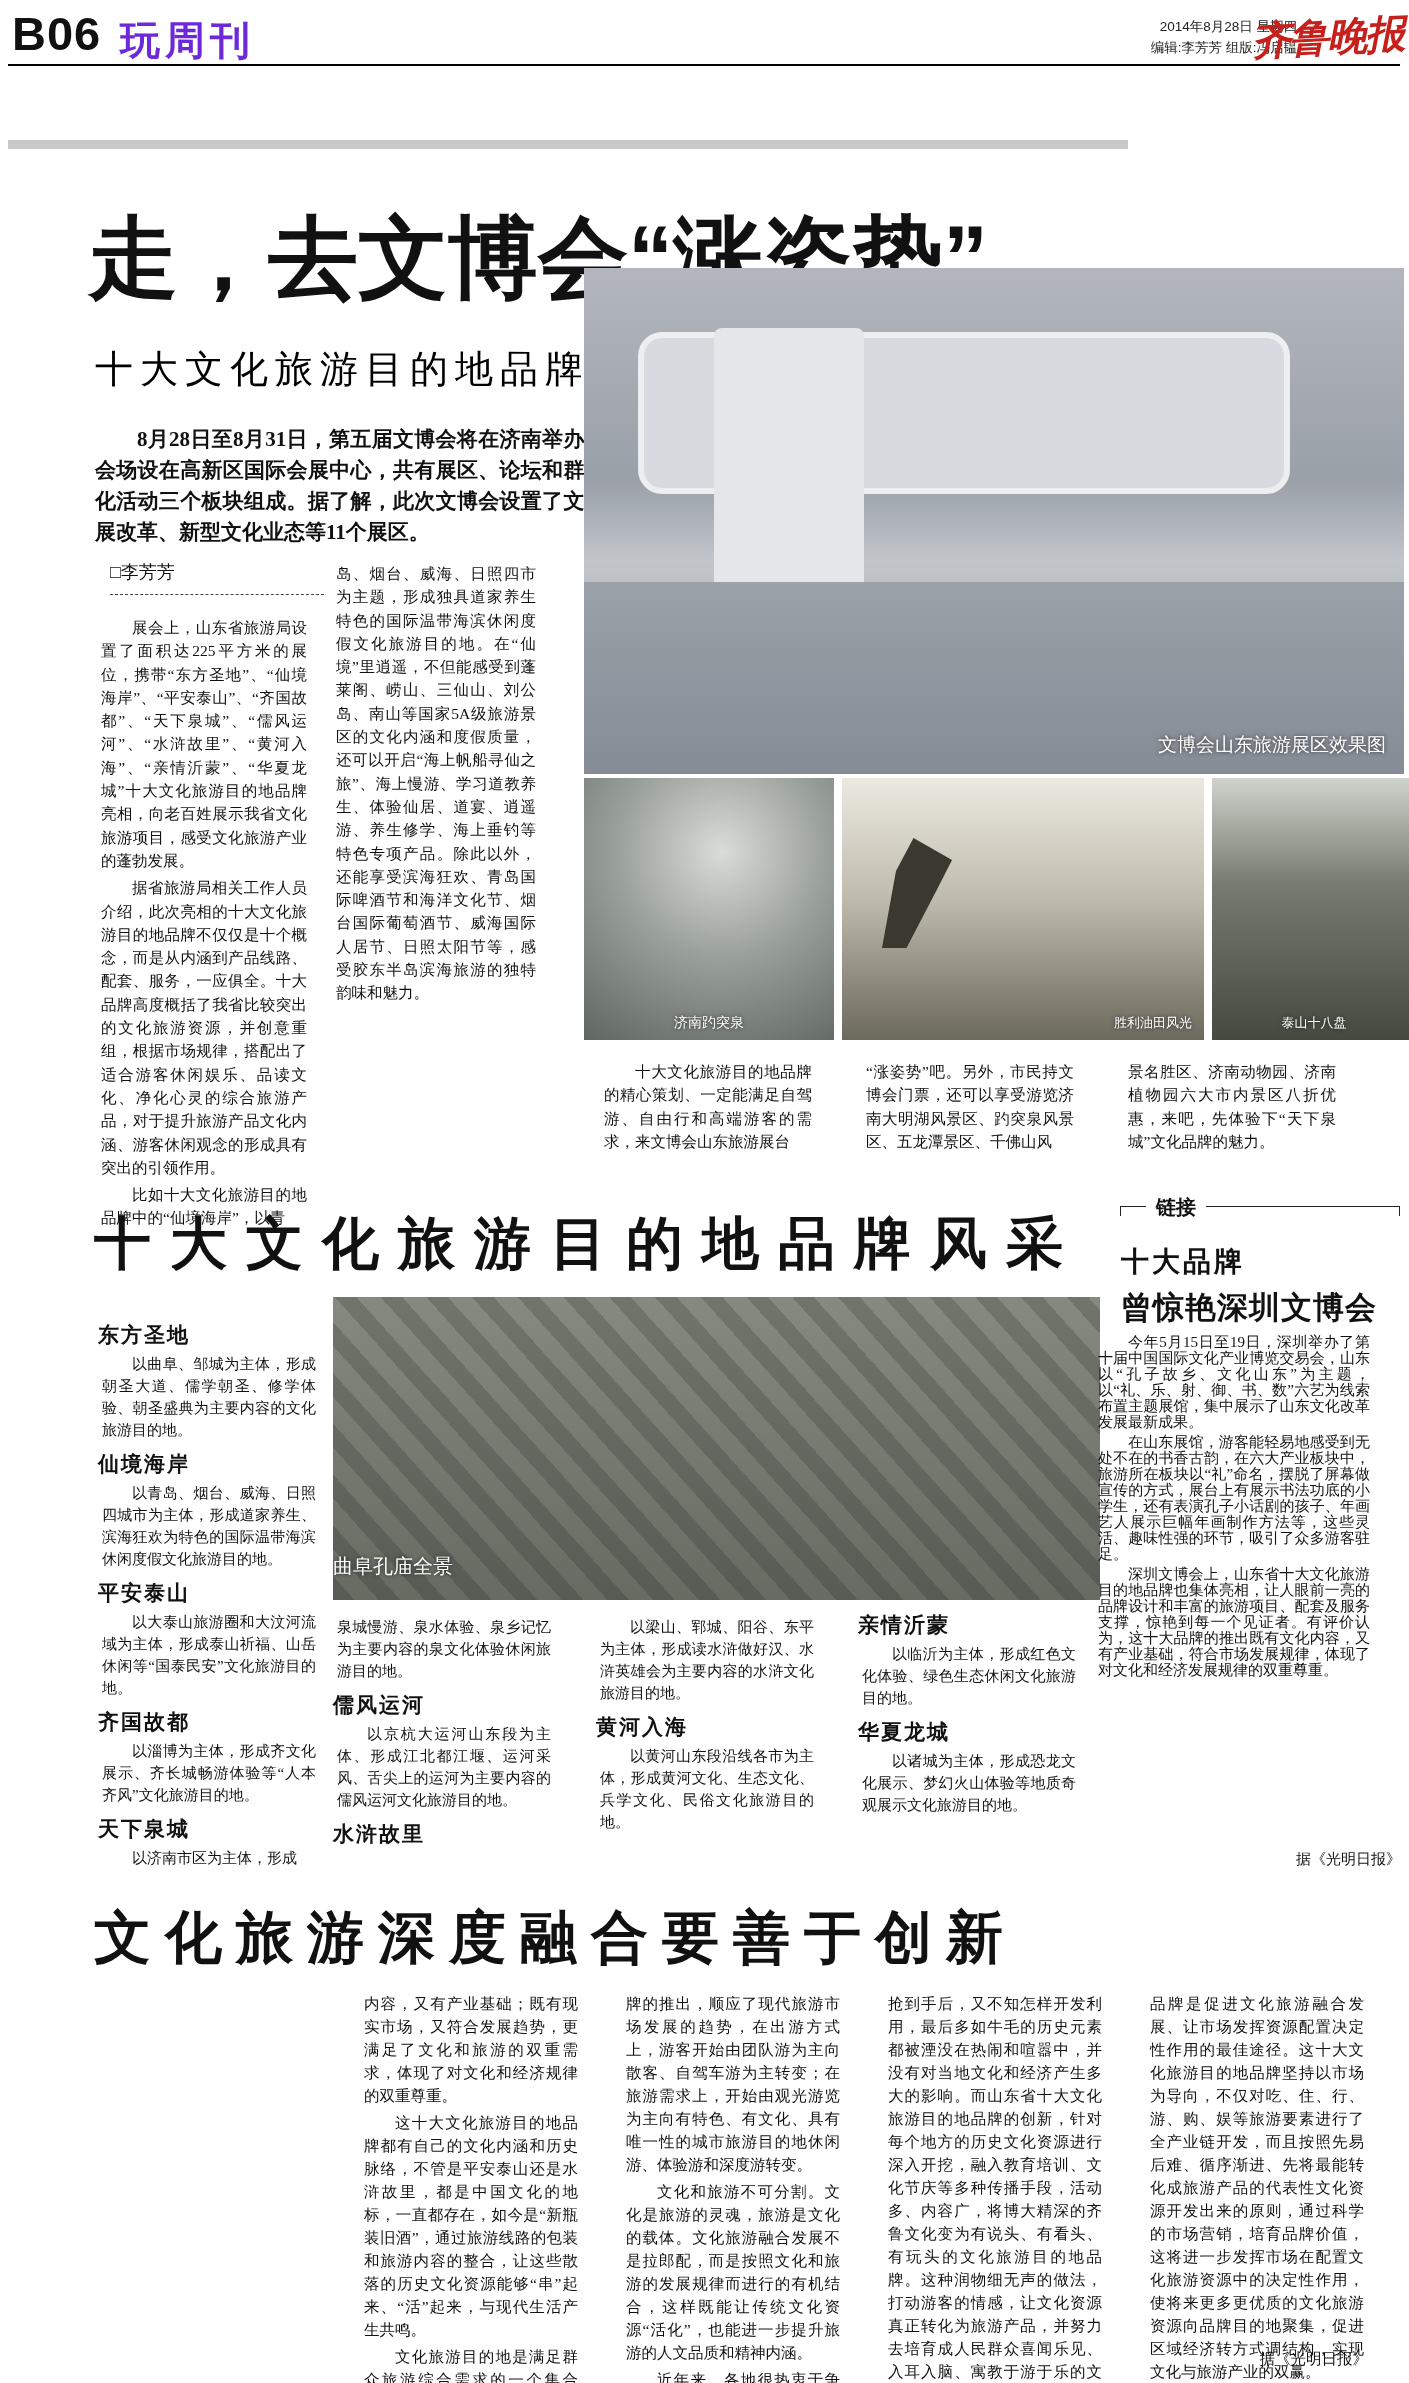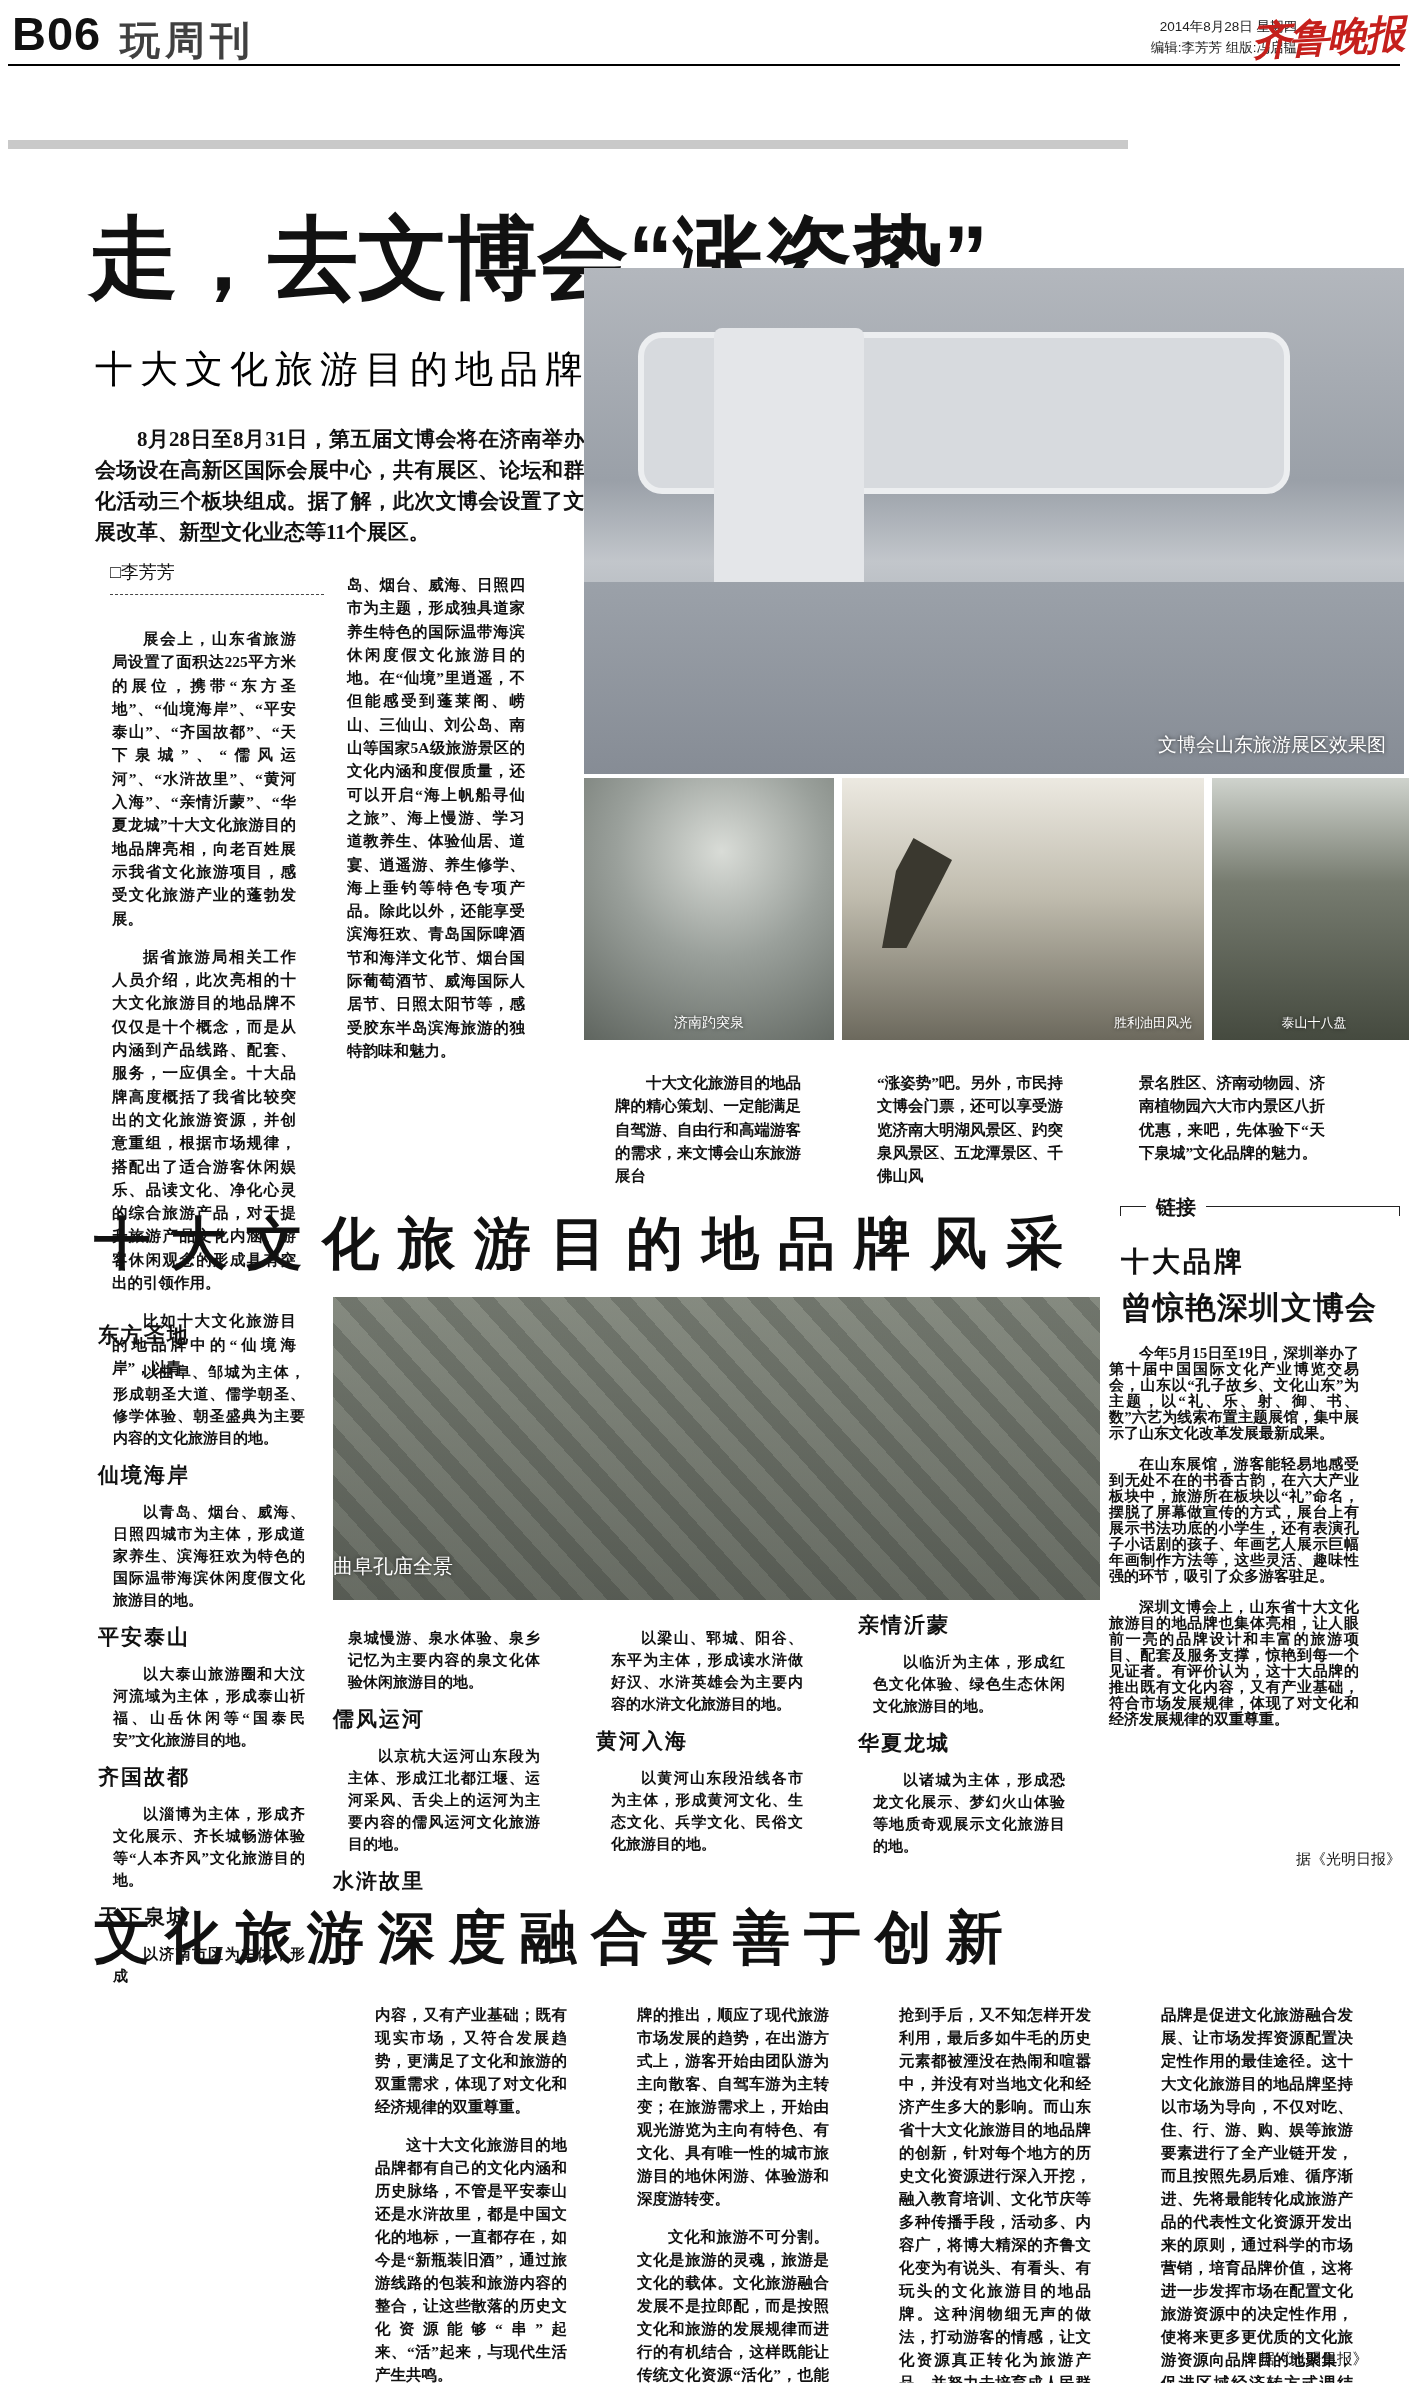--- a/index.html
+++ b/index.html
@@ -3,38 +3,38 @@
 <meta charset="utf-8">
 <style>
   html,body{margin:0;padding:0;background:#e9e9e9;}
   #page{position:relative;width:1409px;height:2383px;background:#ffffff;margin:0 auto;overflow:hidden;
         font-family:"Liberation Serif","DejaVu Serif",serif;color:#111;}
   .abs{position:absolute;}
   .sans{font-family:"Liberation Sans","DejaVu Sans",sans-serif;}
 
   
   .edition{left:12px;top:6px;font-size:47px;font-weight:900;letter-spacing:1px;}
-  .weekly{left:120px;top:13px;font-size:40px;font-weight:900;letter-spacing:5px;color:#404040;}
+  .weekly{left:120px;top:13px;font-size:40px;font-weight:900;letter-spacing:5px;color:#6d28d9;}
   .meta{right:112px;top:16px;text-align:right;font-size:13.5px;line-height:21px;color:#222;}
   .masthead{right:6px;top:10px;font-size:40px;font-weight:bold;color:#c5201c;
             font-style:italic;letter-spacing:-2px;transform:rotate(-3deg);}
   .toprule{left:8px;top:64px;width:1392px;border-top:2px solid #000;height:0;}
   .graybar{left:8px;top:140px;width:1120px;height:9px;background:#c9c9c9;}
 
   
   .headline{left:88px;top:198px;font-size:90px;font-weight:900;white-space:nowrap;letter-spacing:0px;}
   .subhead-line{left:95px;top:344px;font-size:38px;letter-spacing:7px;color:#000;}
   .intro{left:95px;top:424px;width:532px;font-size:21px;line-height:31px;font-weight:bold;
          text-align:justify;text-indent:2em;}
   .byline{left:110px;top:560px;width:214px;font-size:18px;padding-bottom:10px;
           border-bottom:1px dashed #444;}
 
   
   .bodycol{text-align:justify;font-size:15.5px;line-height:23.3px;}
-  .bodycol p,.scol p,.sbbody p,.fcol p{margin:15px;font-weight:bold;}
+  .bodycol p,.scol p,.sbbody p,.fcol p{margin:4px;}
   p.ind{text-indent:2em;}
   p.cont{text-indent:0;}
   .lead-c1{left:97px;top:612px;width:214px;}
   .lead-c2{left:332px;top:558px;width:208px;}
   .tailA{left:600px;top:1056px;width:216px;}
   .tailB{left:862px;top:1056px;width:216px;}
   .tailC{left:1124px;top:1056px;width:216px;}
 
   
   .photo{overflow:hidden;}

